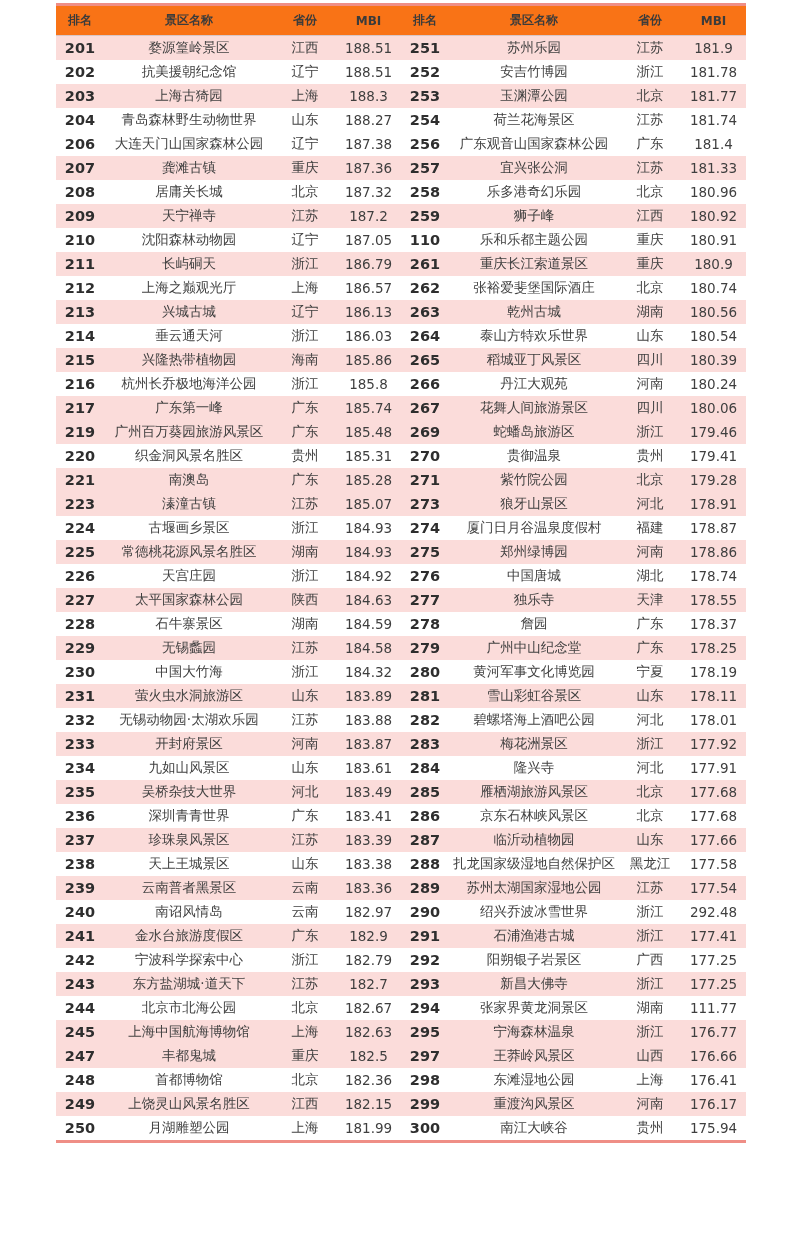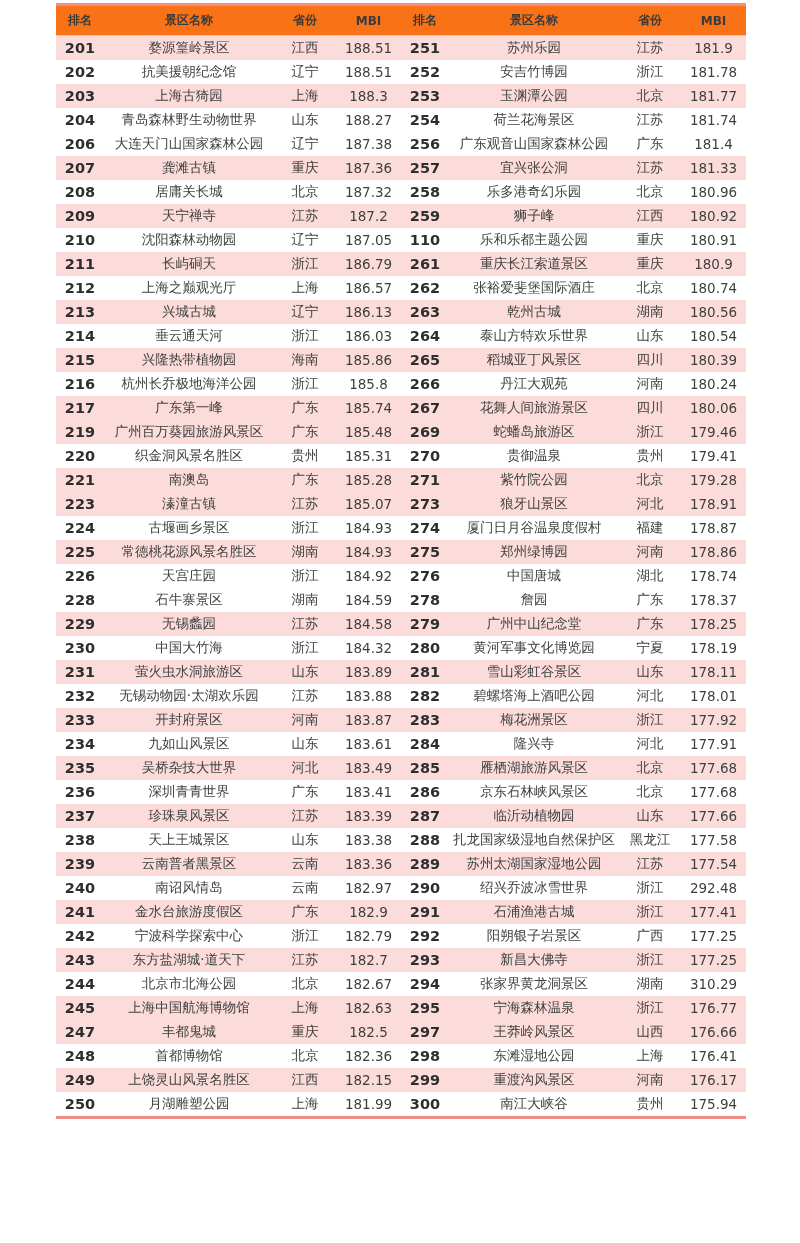--- a/index.html
+++ b/index.html
@@ -281,20 +281,30 @@
       <tr class="plain">
         <td class="rank">226</td>
         <td class="name">天宫庄园</td>
         <td class="prov">浙江</td>
         <td class="mbi">184.92</td>
         <td class="rank">276</td>
         <td class="name">中国唐城</td>
         <td class="prov">湖北</td>
         <td class="mbi">178.74</td>
       </tr>
+      <tr class="shaded">
+        <td class="rank">227</td>
+        <td class="name">太平国家森林公园</td>
+        <td class="prov">陕西</td>
+        <td class="mbi">184.63</td>
+        <td class="rank">277</td>
+        <td class="name">独乐寺</td>
+        <td class="prov">天津</td>
+        <td class="mbi">178.55</td>
+      </tr>
       <tr class="plain">
         <td class="rank">228</td>
         <td class="name">石牛寨景区</td>
         <td class="prov">湖南</td>
         <td class="mbi">184.59</td>
         <td class="rank">278</td>
         <td class="name">詹园</td>
         <td class="prov">广东</td>
         <td class="mbi">178.37</td>
       </tr>
@@ -449,21 +459,21 @@
         <td class="mbi">177.25</td>
       </tr>
       <tr class="plain">
         <td class="rank">244</td>
         <td class="name">北京市北海公园</td>
         <td class="prov">北京</td>
         <td class="mbi">182.67</td>
         <td class="rank">294</td>
         <td class="name">张家界黄龙洞景区</td>
         <td class="prov">湖南</td>
-        <td class="mbi">310.29</td>
+        <td class="mbi">111.77</td>
       </tr>
       <tr class="shaded">
         <td class="rank">245</td>
         <td class="name">上海中国航海博物馆</td>
         <td class="prov">上海</td>
         <td class="mbi">182.63</td>
         <td class="rank">295</td>
         <td class="name">宁海森林温泉</td>
         <td class="prov">浙江</td>
         <td class="mbi">176.77</td>

